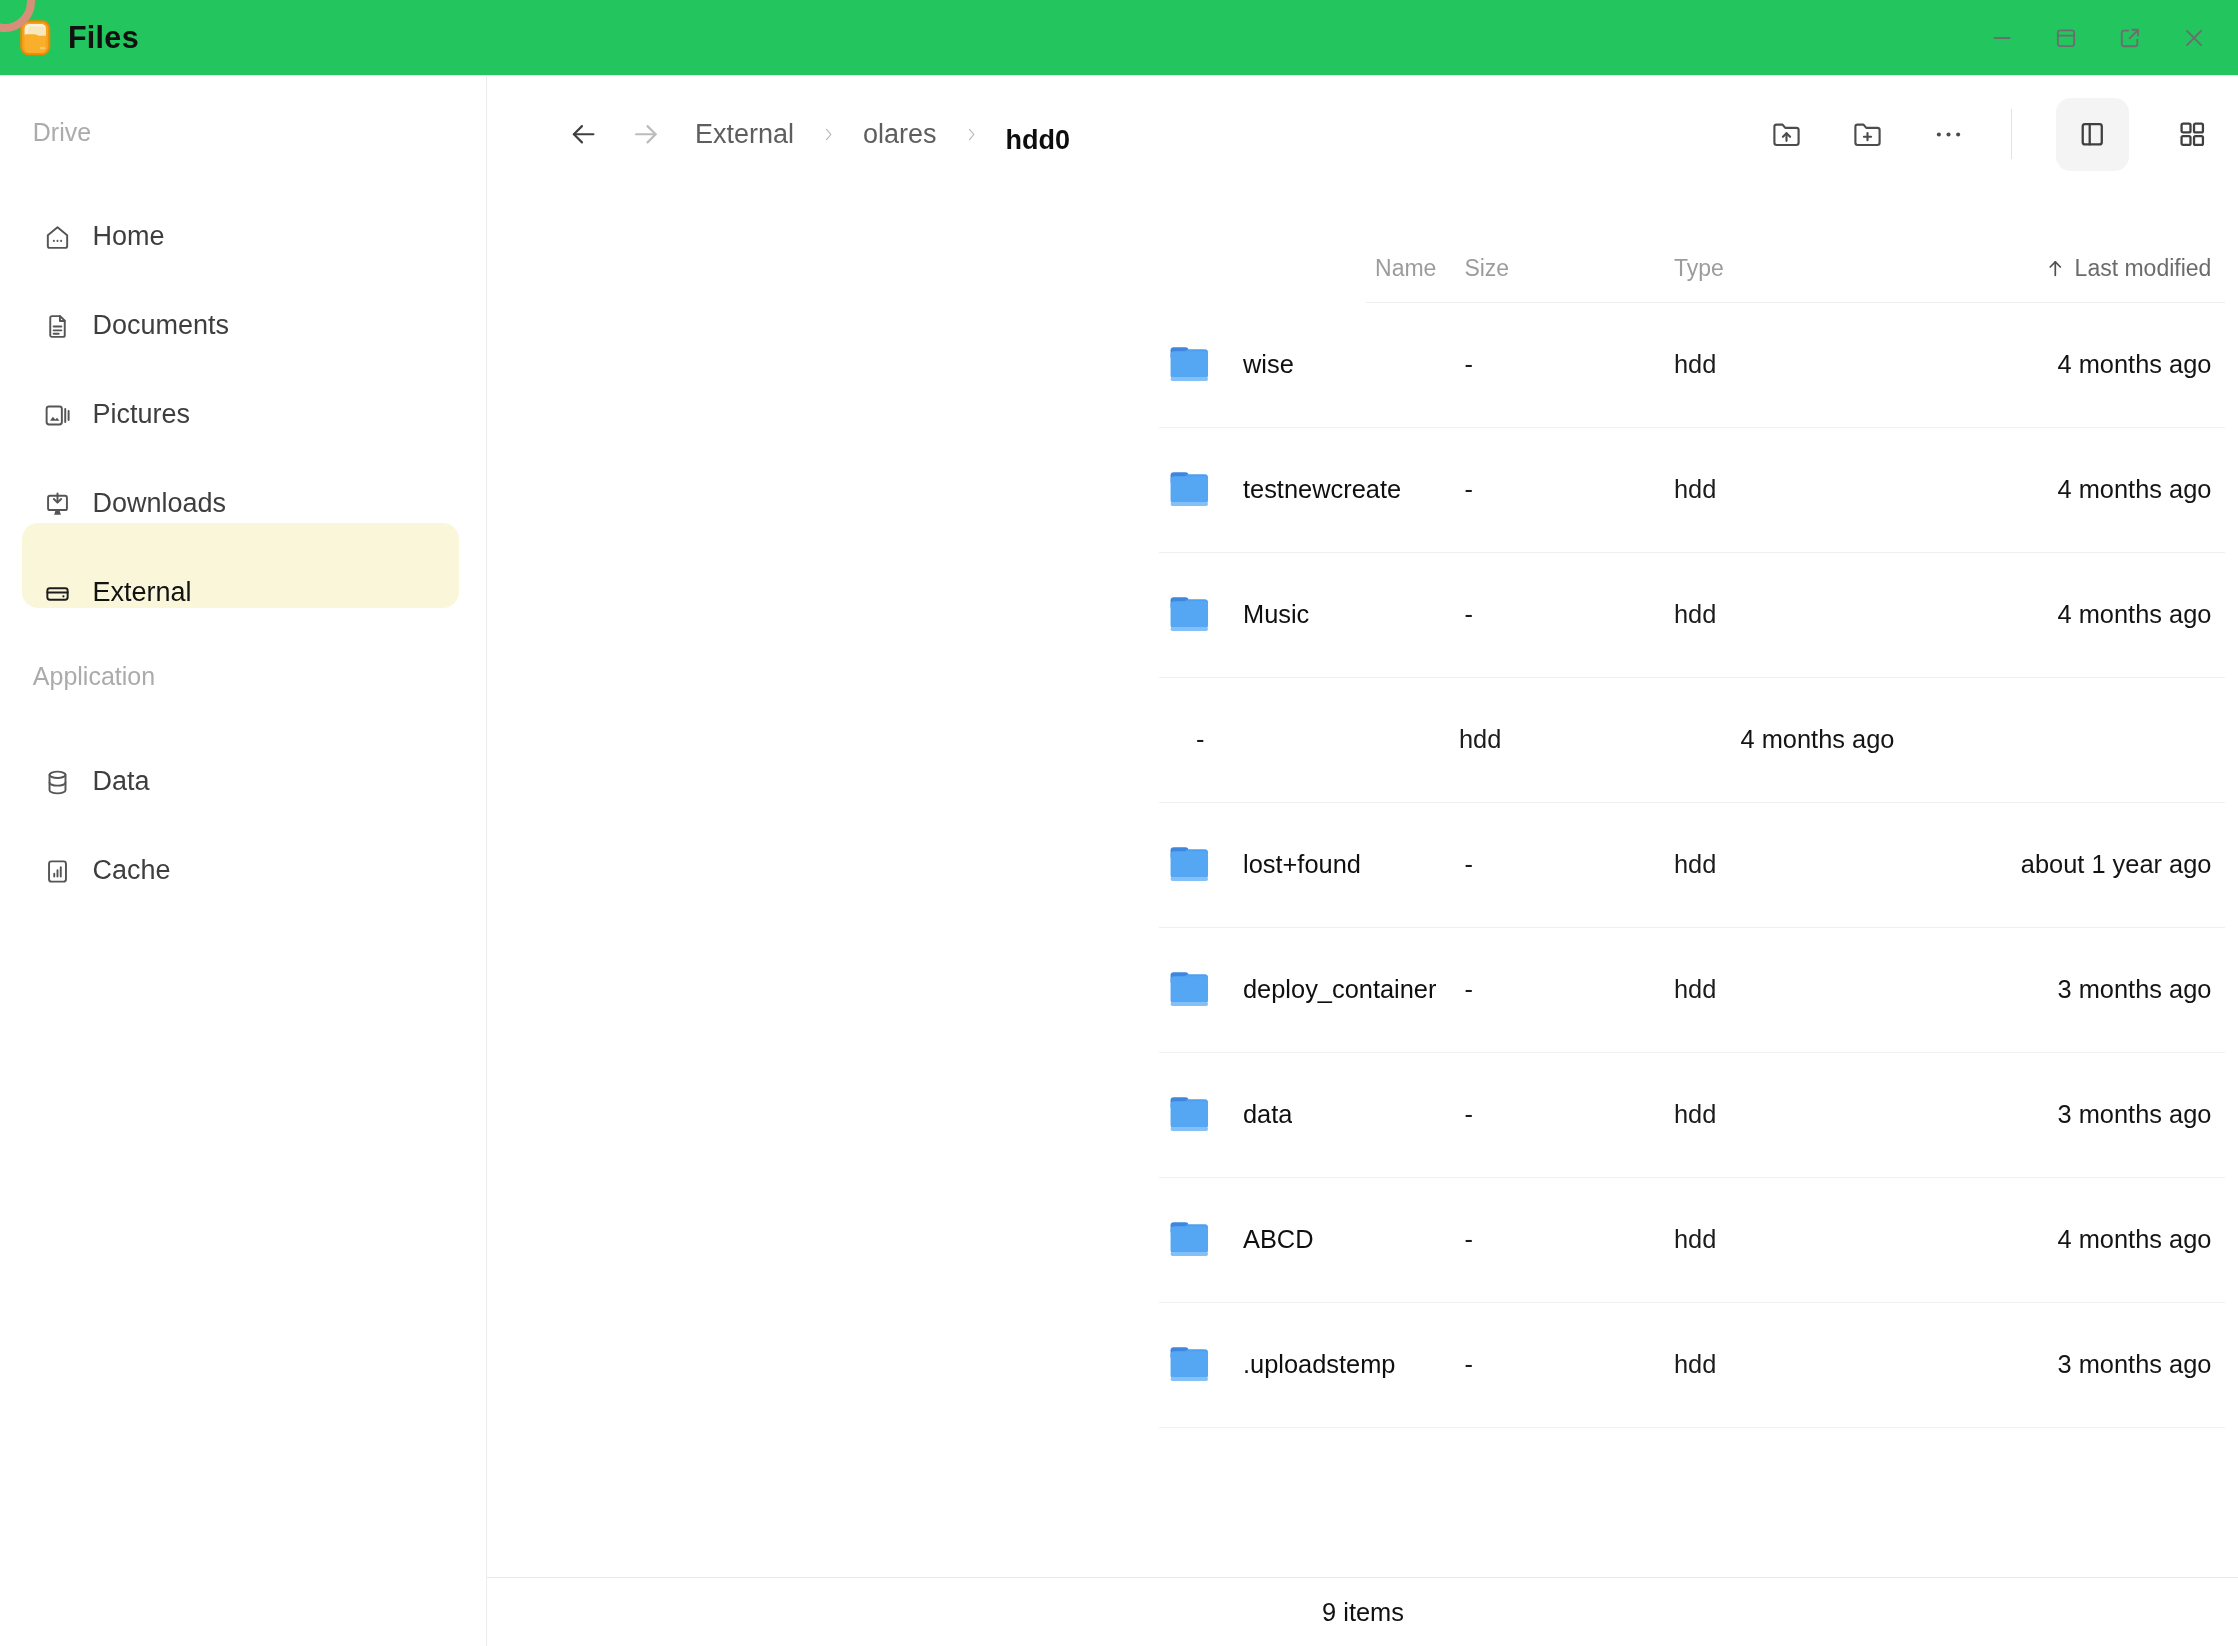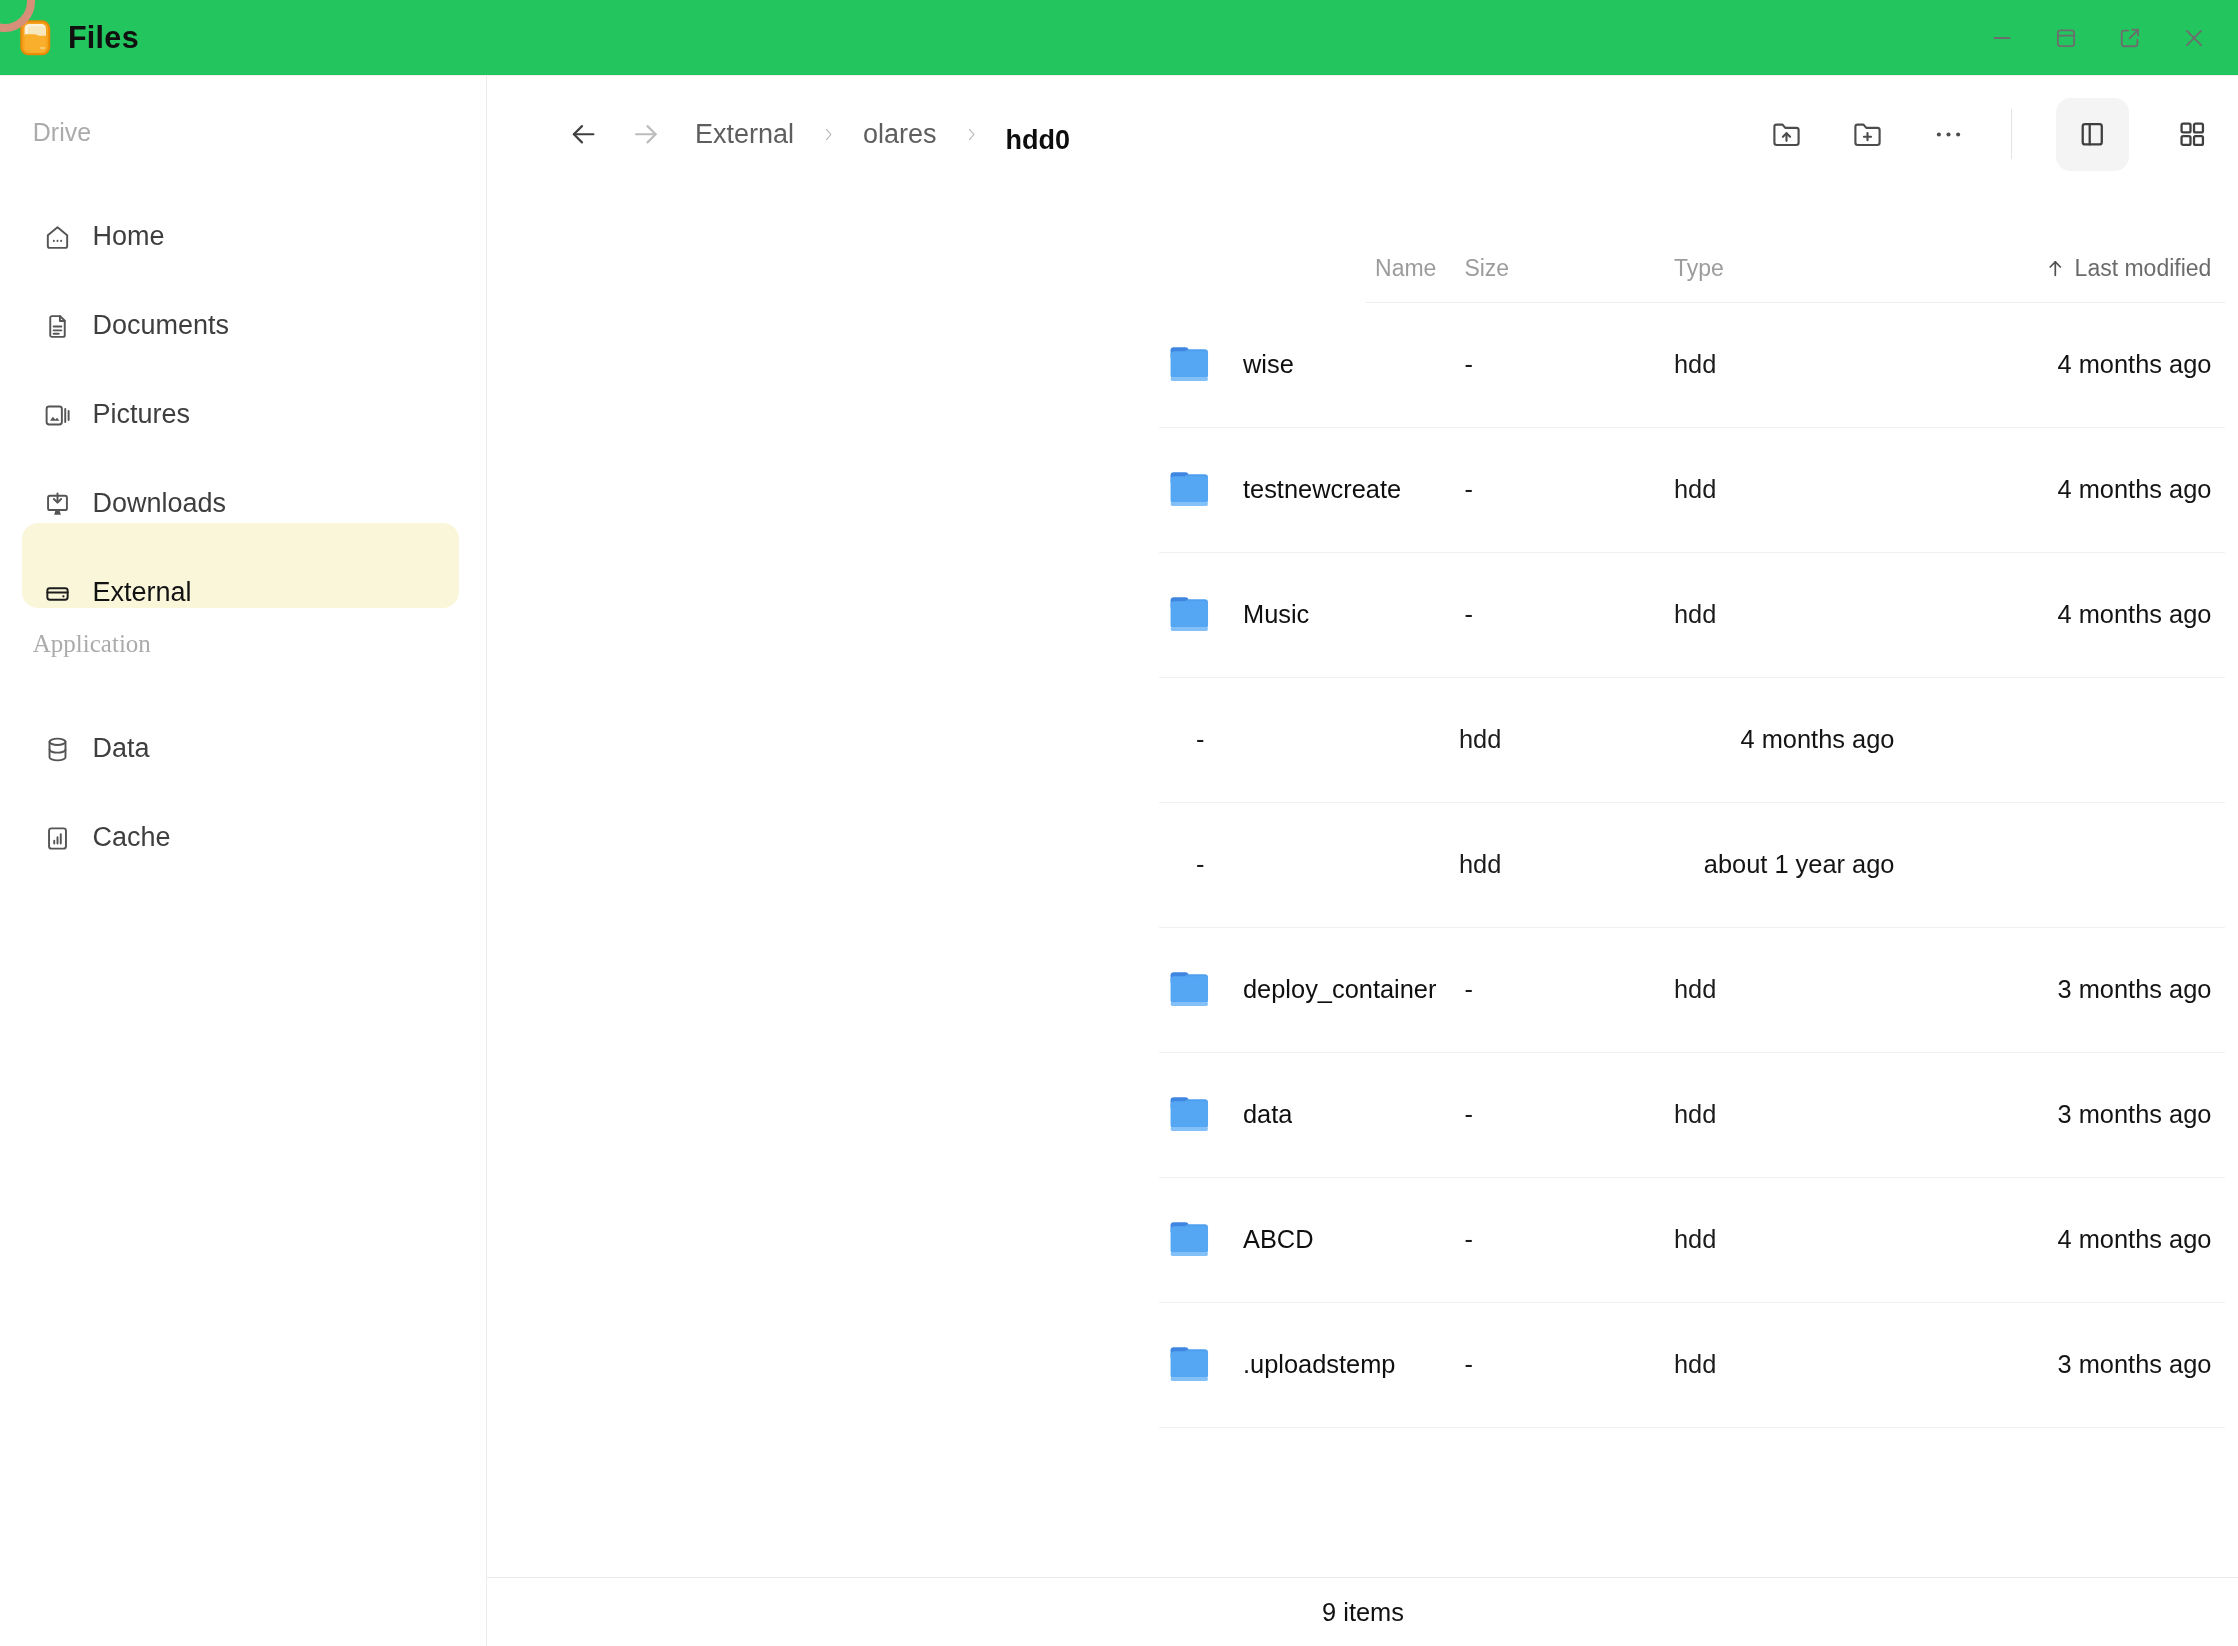--- a/index.html
+++ b/index.html
@@ -23,21 +23,21 @@
   .win-btn { background:none; border:none; padding:0; width:28px; height:28px;
     display:flex; align-items:center; justify-content:center; cursor:default; }
   .win-btn svg { width:26px; height:26px; stroke:#6d6d6d; fill:none; stroke-width:1.7; stroke-linecap:round; stroke-linejoin:round; }
 
   
   .main { flex:1; display:flex; min-height:0; }
 
   
   .sidebar { width:487px; flex:0 0 487px; border-right:1.1px solid #ececec; padding:34px 27px 0 21.5px; }
   .section-label { font-size:25px; color:#ababab; margin:8px 0 20.4px 11.3px; }
-  .section-label.second { margin-top:22px;font-family:Liberation Serif, serif; }
+  .section-label.second { margin-top:54px; }
   .side-item { display:flex; align-items:flex-end; height:85px; margin-bottom:4px;
     border-radius:16px; padding-left:21.5px; gap:20.4px; font-size:27px; color:#3e3e3e; cursor:default; }
   .side-item svg { width:29px; height:29px; stroke:#555; fill:none; stroke-width:1.6; stroke-linecap:round; stroke-linejoin:round; flex:0 0 29px; }
   .side-item .fillpart { fill:#555; stroke:none; }
   .side-item.selected { background:#faf6da; color:#121212; }
   .side-item.selected svg { stroke:#1d1d1d; }
   .side-item.selected .fillpart { fill:#1d1d1d; }
 
   
   .content { flex:1; display:flex; flex-direction:column; min-width:0; }
@@ -340,20 +340,29 @@
               <span class="cell-mod">4 months ago</span>
             </div>
 
             <div class="row grid-cols">
               <span class="cell-size">-</span>
               <span class="cell-type">hdd</span>
               <span class="cell-mod">4 months ago</span>
             </div>
 
             <div class="row grid-cols">
+              <span class="name-cell">
+                <svg viewBox="0 0 44 41">
+                  <rect x="2" y="4.6" width="16" height="11" rx="2.8" fill="#3E86E0"></rect>
+                  <rect x="15" y="6.4" width="20.4" height="6" rx="3" fill="#4F9FEF"></rect>
+                  <rect x="2" y="8.2" width="33.4" height="24.6" rx="3.4" fill="#55A7F3"></rect>
+                  <rect x="2" y="31.2" width="33.4" height="3.6" rx="1.8" fill="#83C0F8"></rect>
+                </svg>
+                <span class="fname">lost+found</span>
+              </span>
               <span class="cell-size">-</span>
               <span class="cell-type">hdd</span>
               <span class="cell-mod">about 1 year ago</span>
             </div>
 
             <div class="row grid-cols">
               <span class="name-cell">
                 <svg viewBox="0 0 44 41">
                   <rect x="2" y="4.6" width="16" height="11" rx="2.8" fill="#3E86E0"></rect>
                   <rect x="15" y="6.4" width="20.4" height="6" rx="3" fill="#4F9FEF"></rect>

